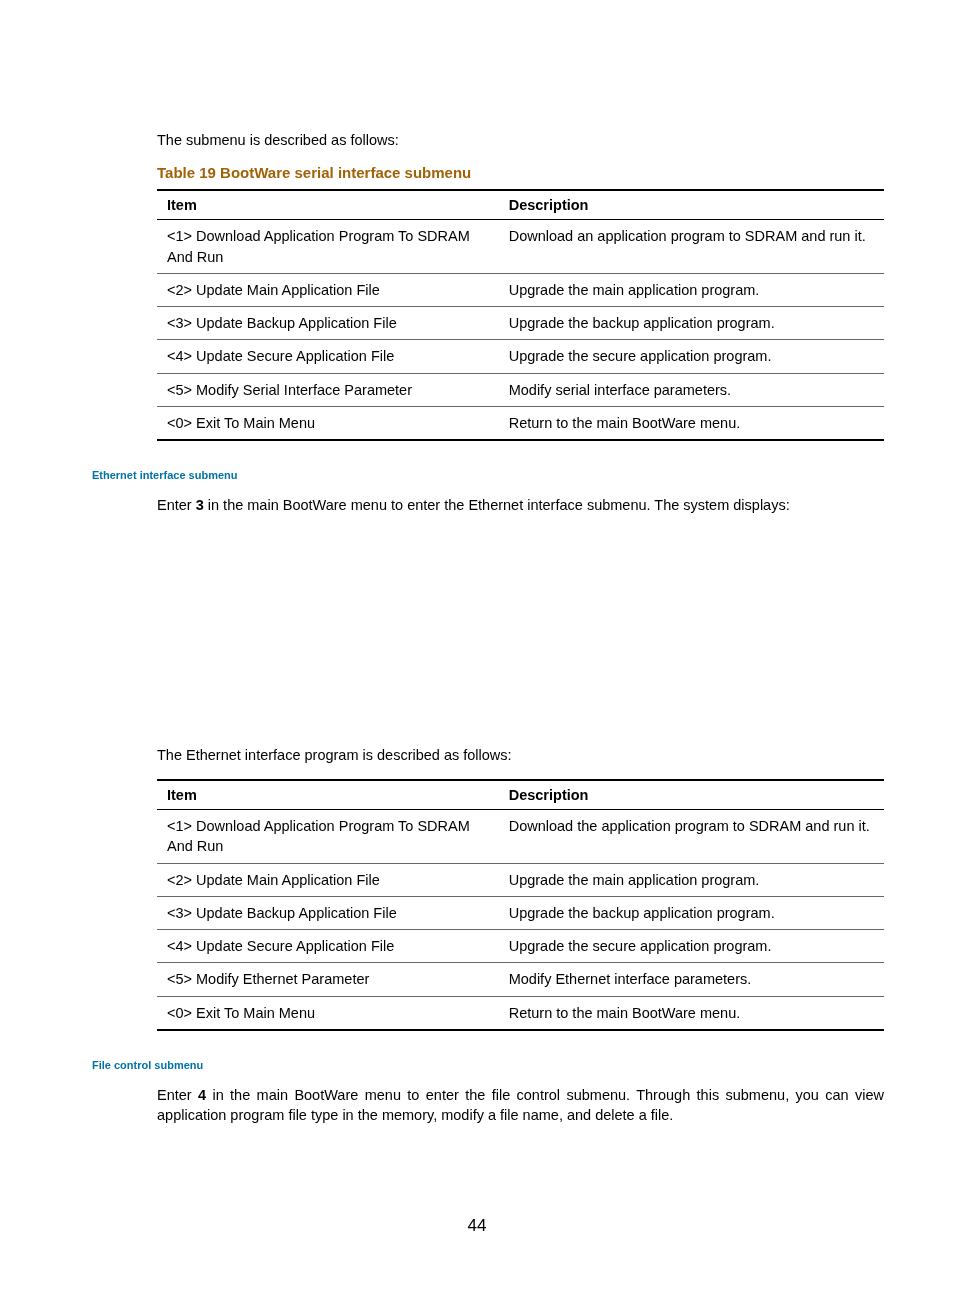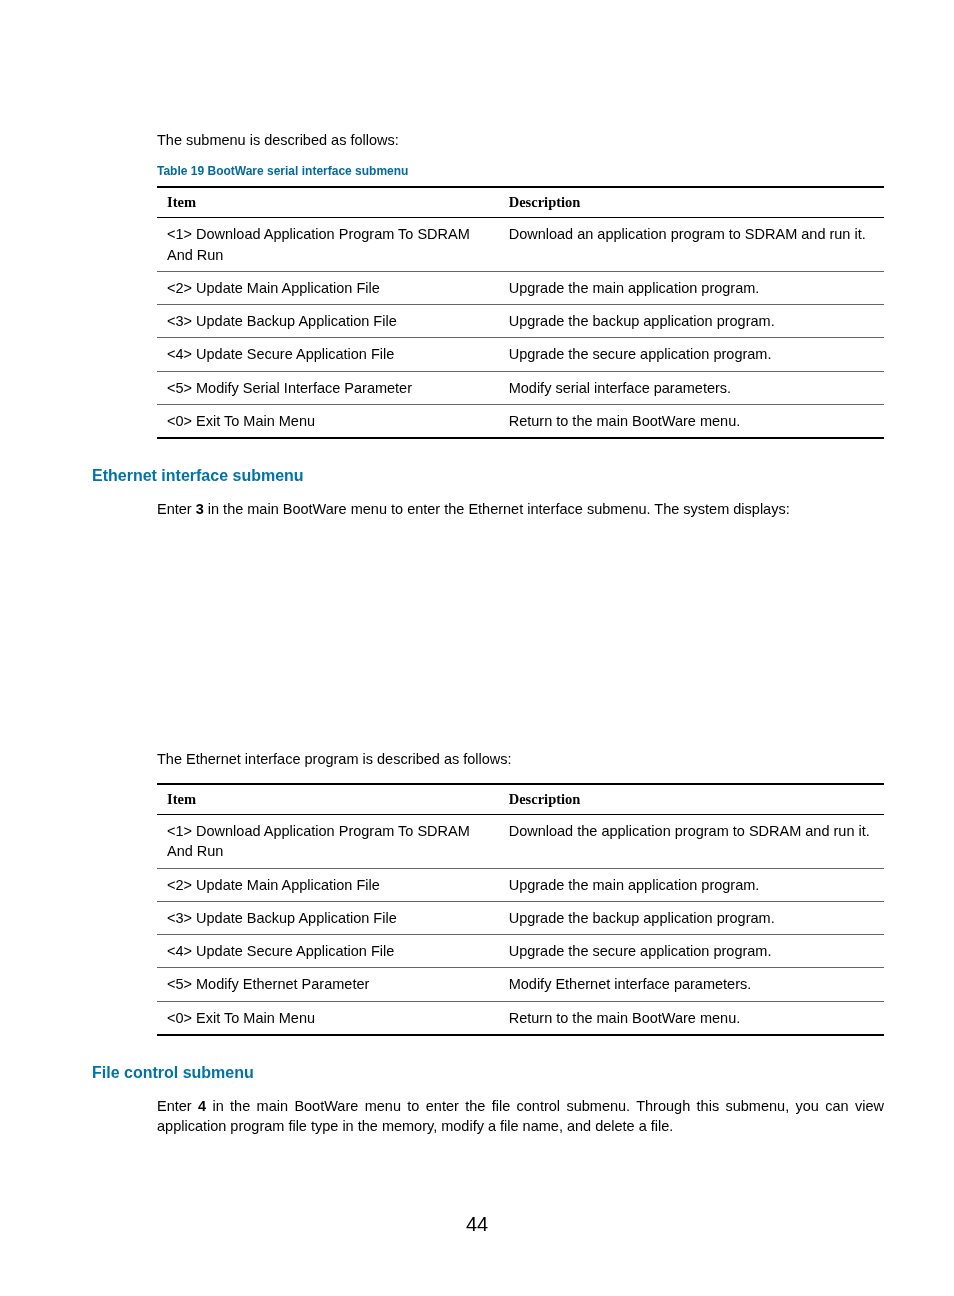--- a/index.html
+++ b/index.html
@@ -18,67 +18,66 @@
     padding: 130px 70px 40px 92px;
   }
   .body-indent {
     margin-left: 65px;
   }
   p.body-text {
     margin: 0 0 14px 0;
     line-height: 1.4;
   }
   .table-caption {
-    color: #0369a1;
+    color: #a16207;
     font-weight: bold;
     margin: 8px 0 8px 0;
-    font-size: 12px;
+    font-size: 15px;
   }
   table.data-table {
     width: 100%;
     border-collapse: collapse;
     margin-bottom: 28px;
   }
   table.data-table thead tr {
     border-top: 2px solid #000;
     border-bottom: 1.5px solid #000;
   }
   table.data-table th {
     text-align: left;
     font-weight: bold;
     padding: 6px 8px 6px 10px;
     font-size: 14.5px;
-    font-family: Liberation Serif, serif;
   }
   table.data-table tbody tr {
     border-bottom: 1px solid #666;
   }
   table.data-table tbody tr.last {
     border-bottom: 2px solid #000;
   }
   table.data-table td {
     padding: 6px 8px 6px 10px;
     vertical-align: top;
     line-height: 1.4;
   }
   .col-item { width: 47%; }
   .col-desc { width: 53%; }
   h2.sect-h2 {
     color: #0073a8;
     font-weight: bold;
-    font-size: 16px;
+    font-size: 11px;
     margin: 19px 0 14px 0;
   }
   .page-number {
     position: absolute;
     bottom: 60px;
     left: 0;
     right: 0;
     text-align: center;
-    font-size: 20px;
+    font-size: 17px;
   }
   .spacer-block {
     height: 215px;
   }
   .enter-line b { font-weight: bold; }
 </style>
 </head>
 <body>
 
 <div class="page">

